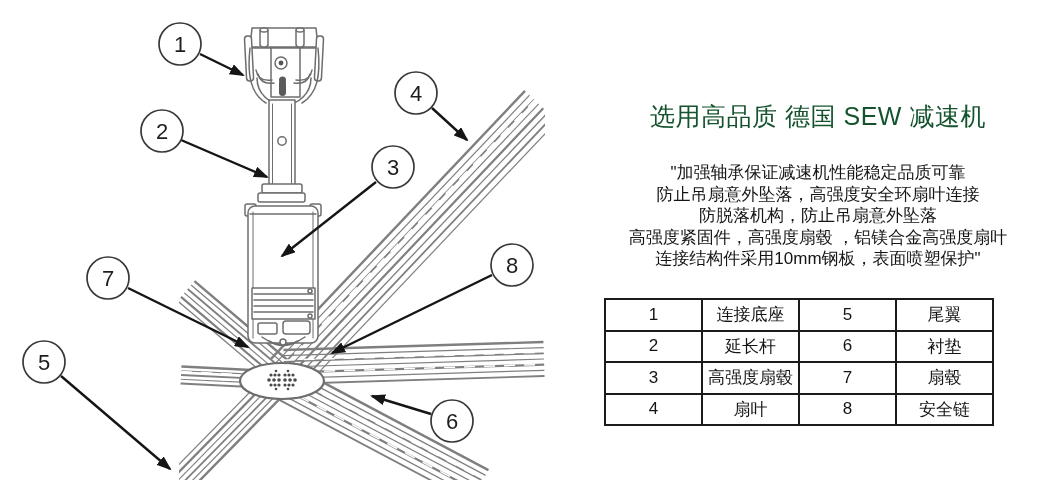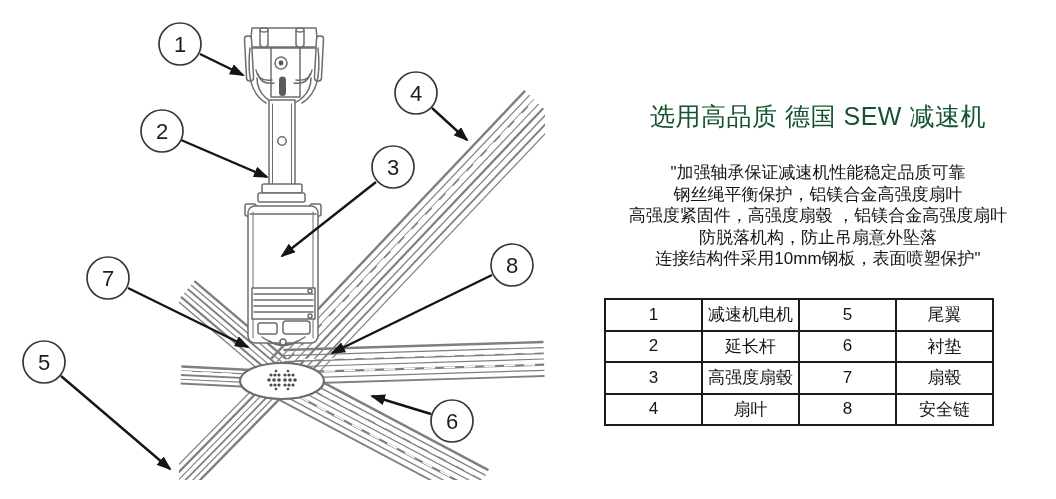--- a/index.html
+++ b/index.html
@@ -230,31 +230,31 @@
         </g>
       </g>
     </svg>
   </div>
 
   <div class="panel">
     <h1 class="panel-title">选用高品质 德国 SEW 减速机</h1>
 
     <div class="desc">
       <p>"加强轴承保证减速机性能稳定品质可靠</p>
-      <p>钢丝绳平衡保护，铝镁合金高强度扇叶</p>
+      <p>防止吊扇意外坠落，高强度安全环扇叶连接</p>
+      <p>防脱落机构，防止吊扇意外坠落</p>
       <p>高强度紧固件，高强度扇毂 ，铝镁合金高强度扇叶</p>
-      <p>防脱落机构，防止吊扇意外坠落</p>
       <p>连接结构件采用10mm钢板，表面喷塑保护"</p>
     </div>
 
     <table class="parts">
       <tbody>
         <tr>
           <td>1</td>
-          <td>减速机电机</td>
+          <td>连接底座</td>
           <td>5</td>
           <td>尾翼</td>
         </tr>
         <tr>
           <td>2</td>
           <td>延长杆</td>
           <td>6</td>
           <td>衬垫</td>
         </tr>
         <tr>

